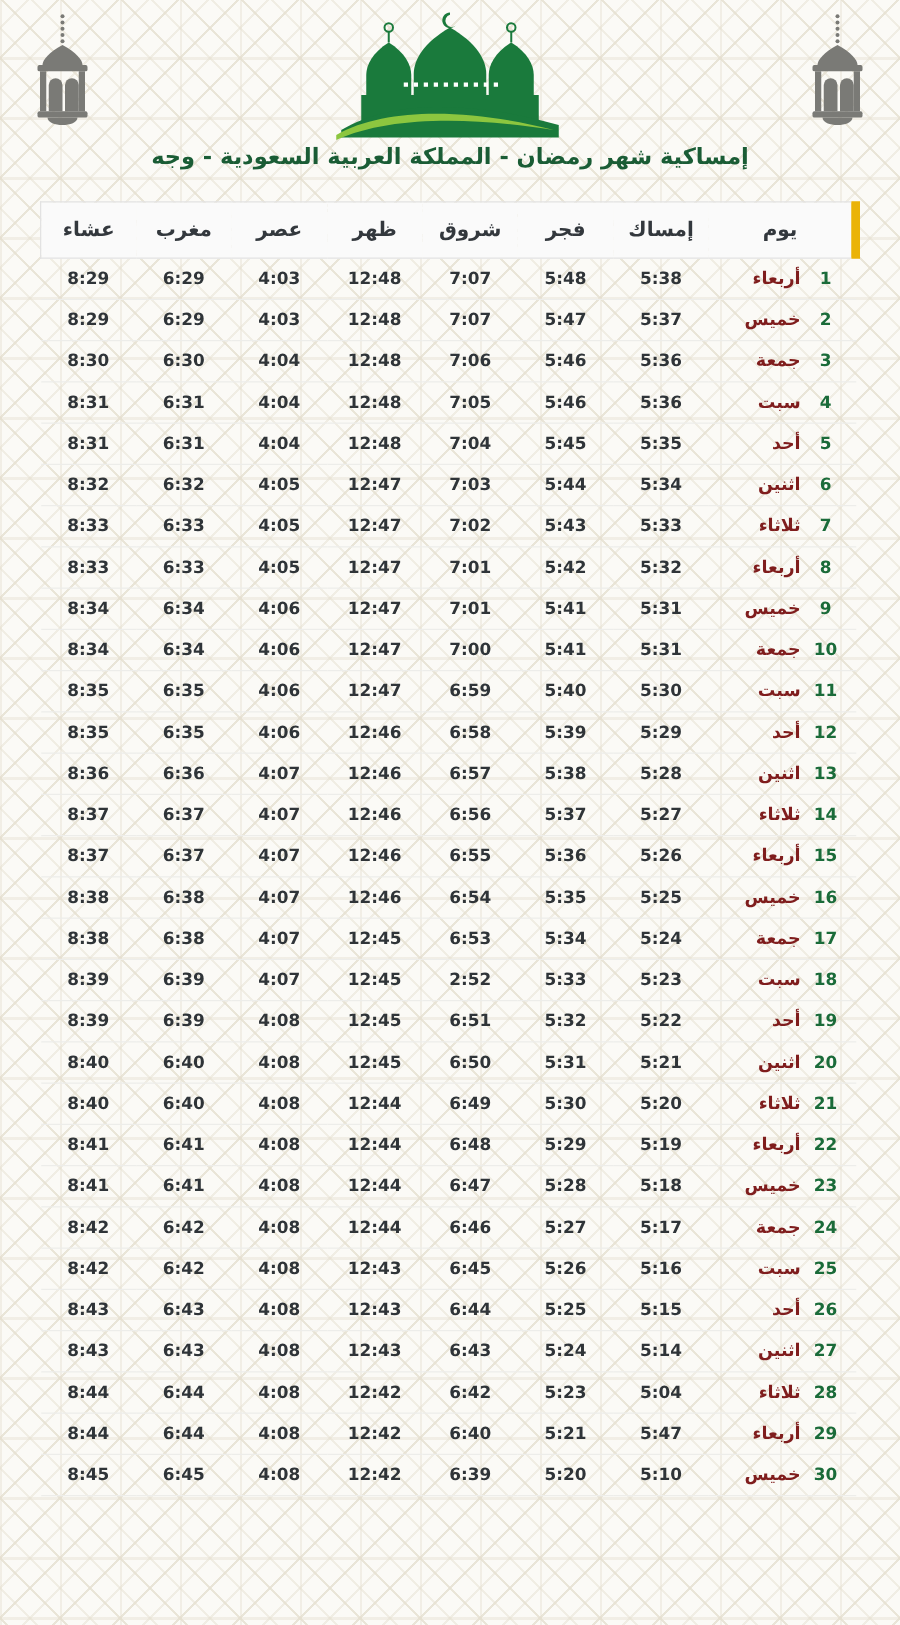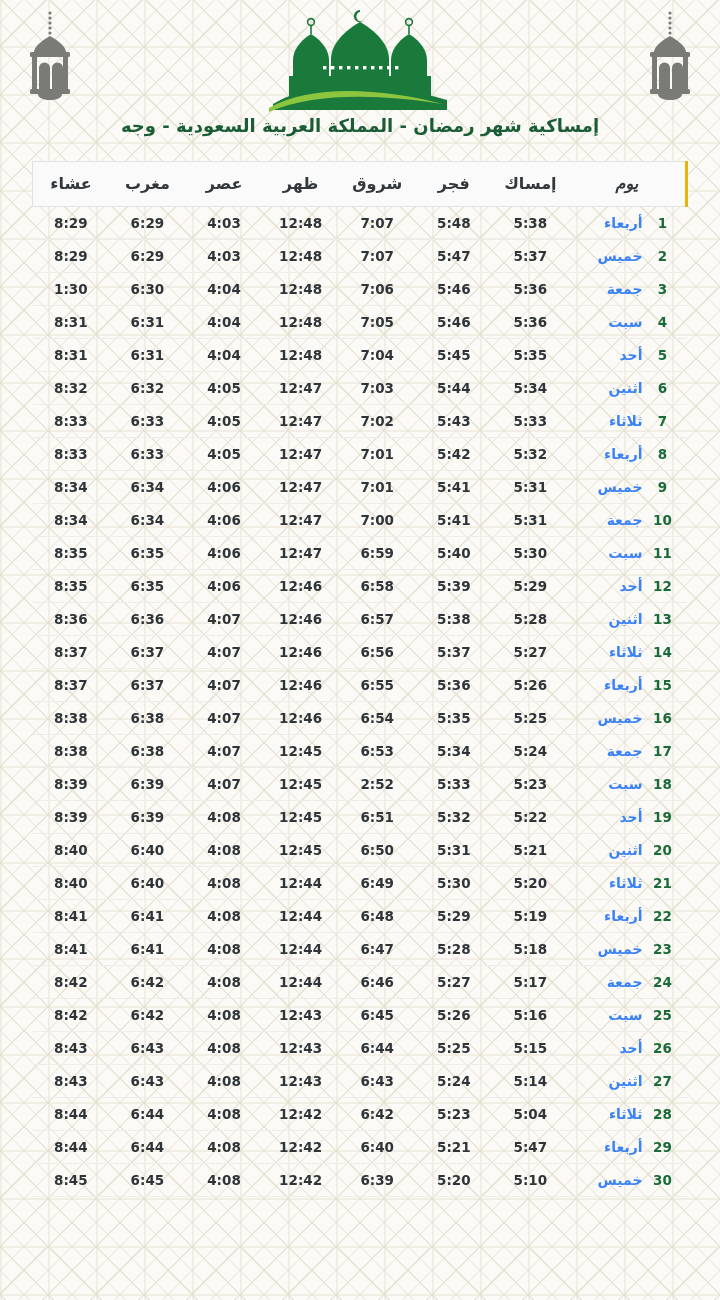--- a/index.html
+++ b/index.html
@@ -100,21 +100,21 @@
     background: #fafafa;
     border: 1px solid #e2e2e2;
     border-left: none;
     border-right: none;
     color: #33383d;
     font-size: 16px;
     font-weight: bold;
     padding: 12px 0 13px 0;
     text-align: center;
   }
-  table.timetable thead th:first-child { border-right: 3px solid #eab308; font-style: italic; }
+  table.timetable thead th:first-child { border-right: 7px solid #eab308; }
   table.timetable thead th:last-child  { border-left: 1px solid #e2e2e2; }
 
   table.timetable tbody td {
     border-bottom: 1px solid #ededea;
     padding: 8px 0 8px 0;
     text-align: center;
     font-size: 13.5px;
     font-weight: bold;
     color: #2f3438;
     height: 16px;
@@ -134,21 +134,21 @@
     padding: 0 14px 0 6px;
   }
   .day-num {
     color: #1a6b39;
     font-weight: bold;
     min-width: 20px;
     text-align: center;
     font-size: 13.5px;
   }
   .day-name {
-    color: #3b82f6;
+    color: #7f1d1d;
     font-weight: bold;
     flex: 1;
     text-align: right;
     font-size: 14px;
   }
 
   
   col.c-day    { width: 18.0%; }
   col.c-t      { width: 11.7%; }
 
@@ -335,21 +335,21 @@
                 <span class="day-num">3</span>
                 <span class="day-name">جمعة</span>
               </div>
             </td>
             <td>5:36</td>
             <td>5:46</td>
             <td>7:06</td>
             <td>12:48</td>
             <td>4:04</td>
             <td>6:30</td>
-            <td>1:30</td>
+            <td>8:30</td>
           </tr>
           <tr>
             <td class="day-cell">
               <div class="day-inner">
                 <span class="day-num">4</span>
                 <span class="day-name">سبت</span>
               </div>
             </td>
             <td>5:36</td>
             <td>5:46</td>

